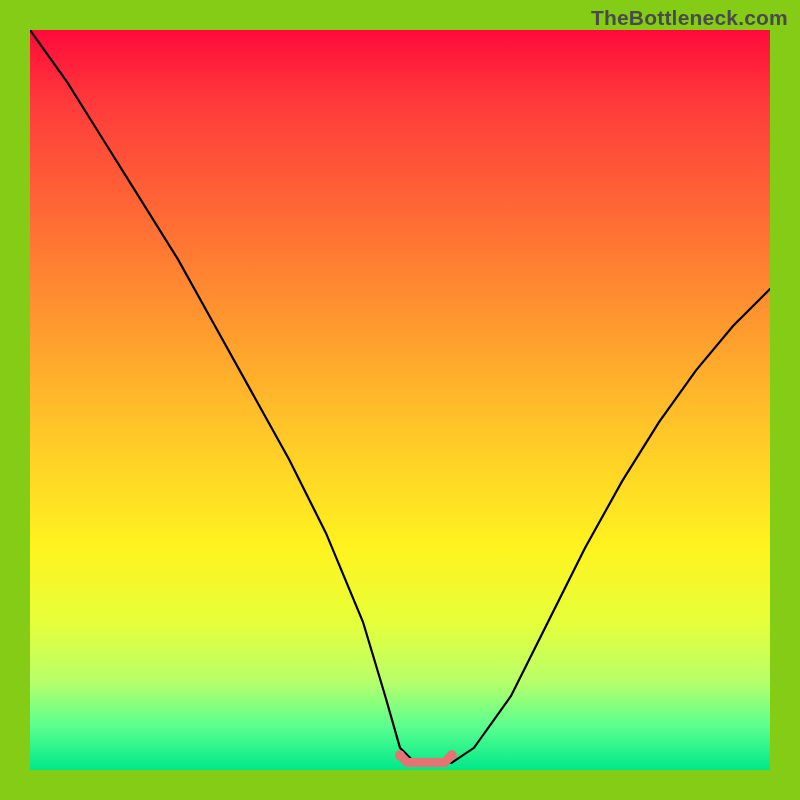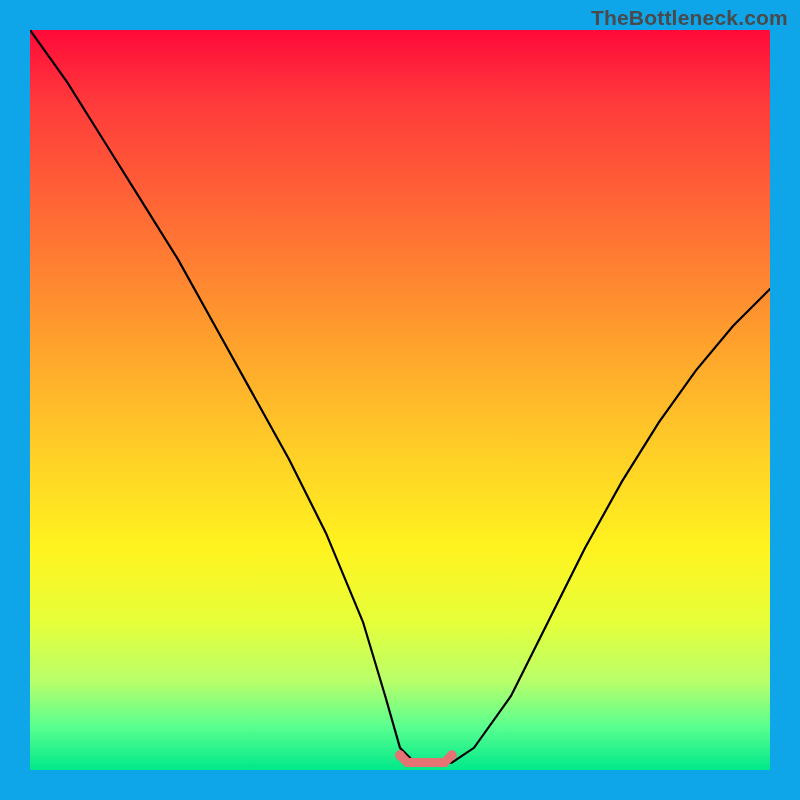--- a/index.html
+++ b/index.html
@@ -1,21 +1,21 @@
 <!DOCTYPE html>
 <html><head>
 <meta charset="utf-8">
 <style>
   * { margin: 0; padding: 0; box-sizing: border-box; }
   html, body { width: 800px; height: 800px; overflow: hidden; background: #000; }
   .frame {
     position: relative;
     width: 800px;
     height: 800px;
-    background: #0ea5e9;
+    background: #84cc16;
   }
   .plot-area {
     position: absolute;
     left: 30px;
     top: 30px;
     width: 740px;
     height: 740px;
     background: linear-gradient(to bottom,
       #ff0a3a 0%,
       #ff3b3b 10%,

